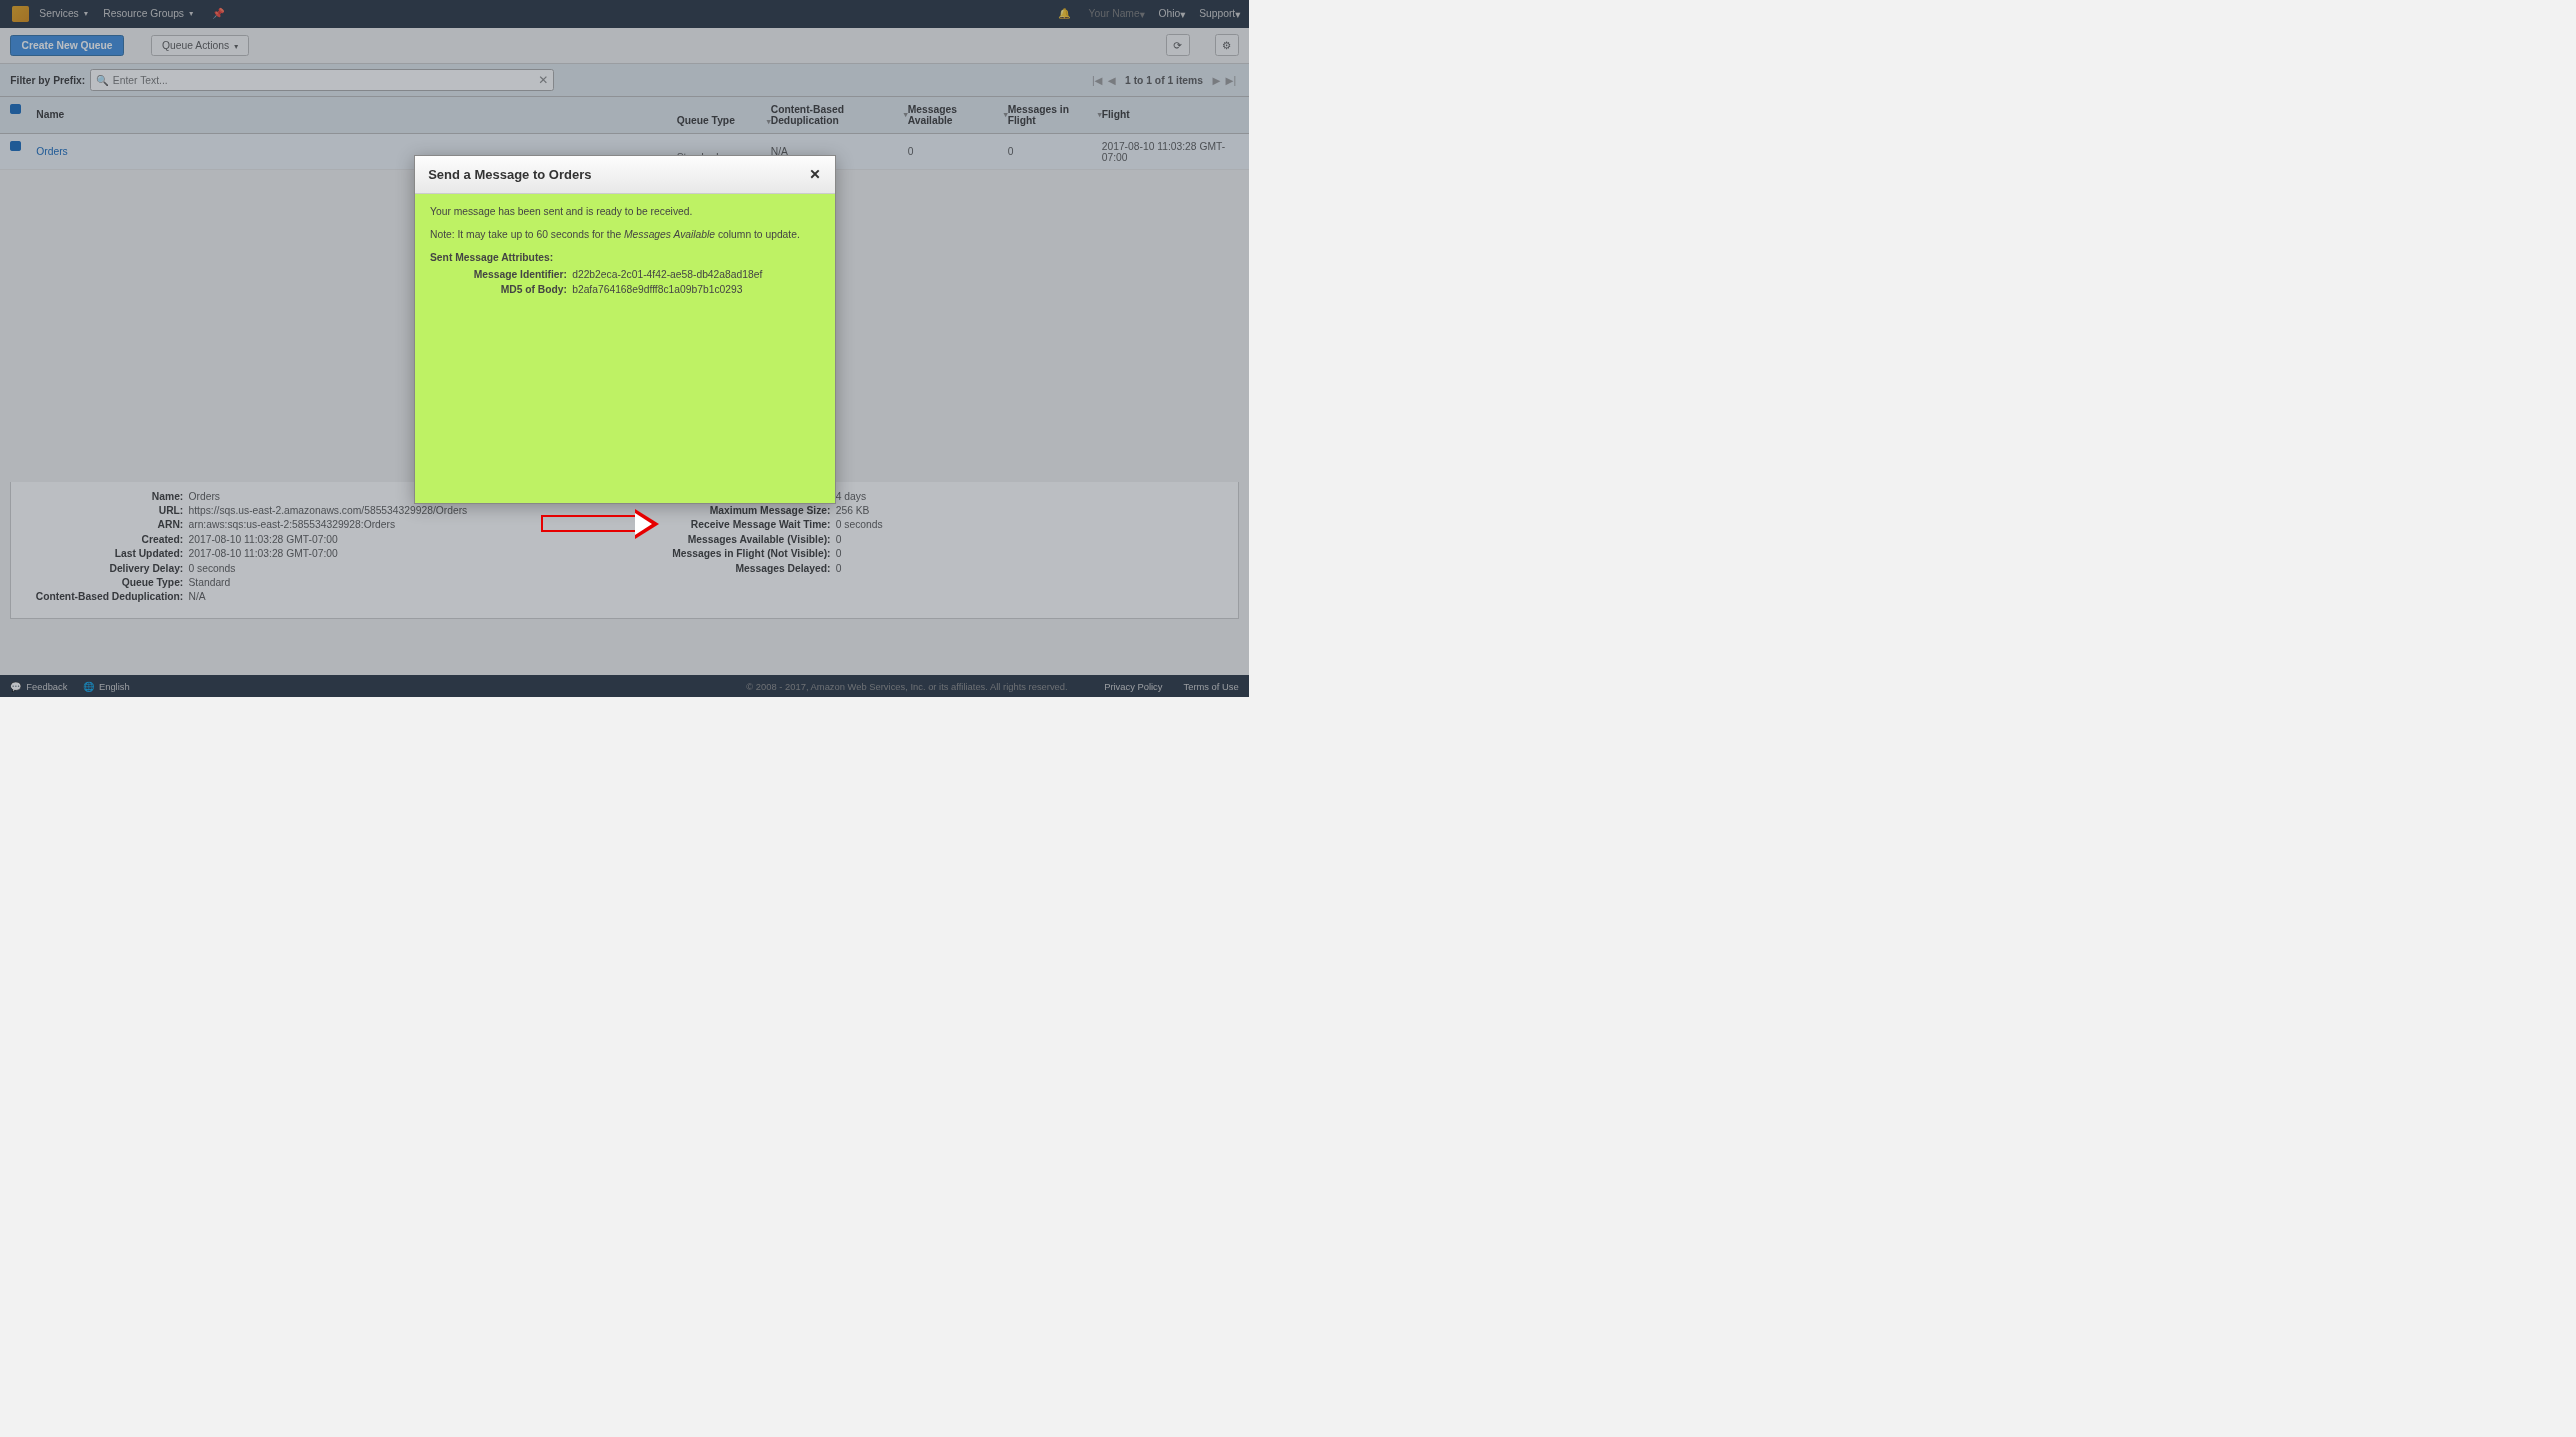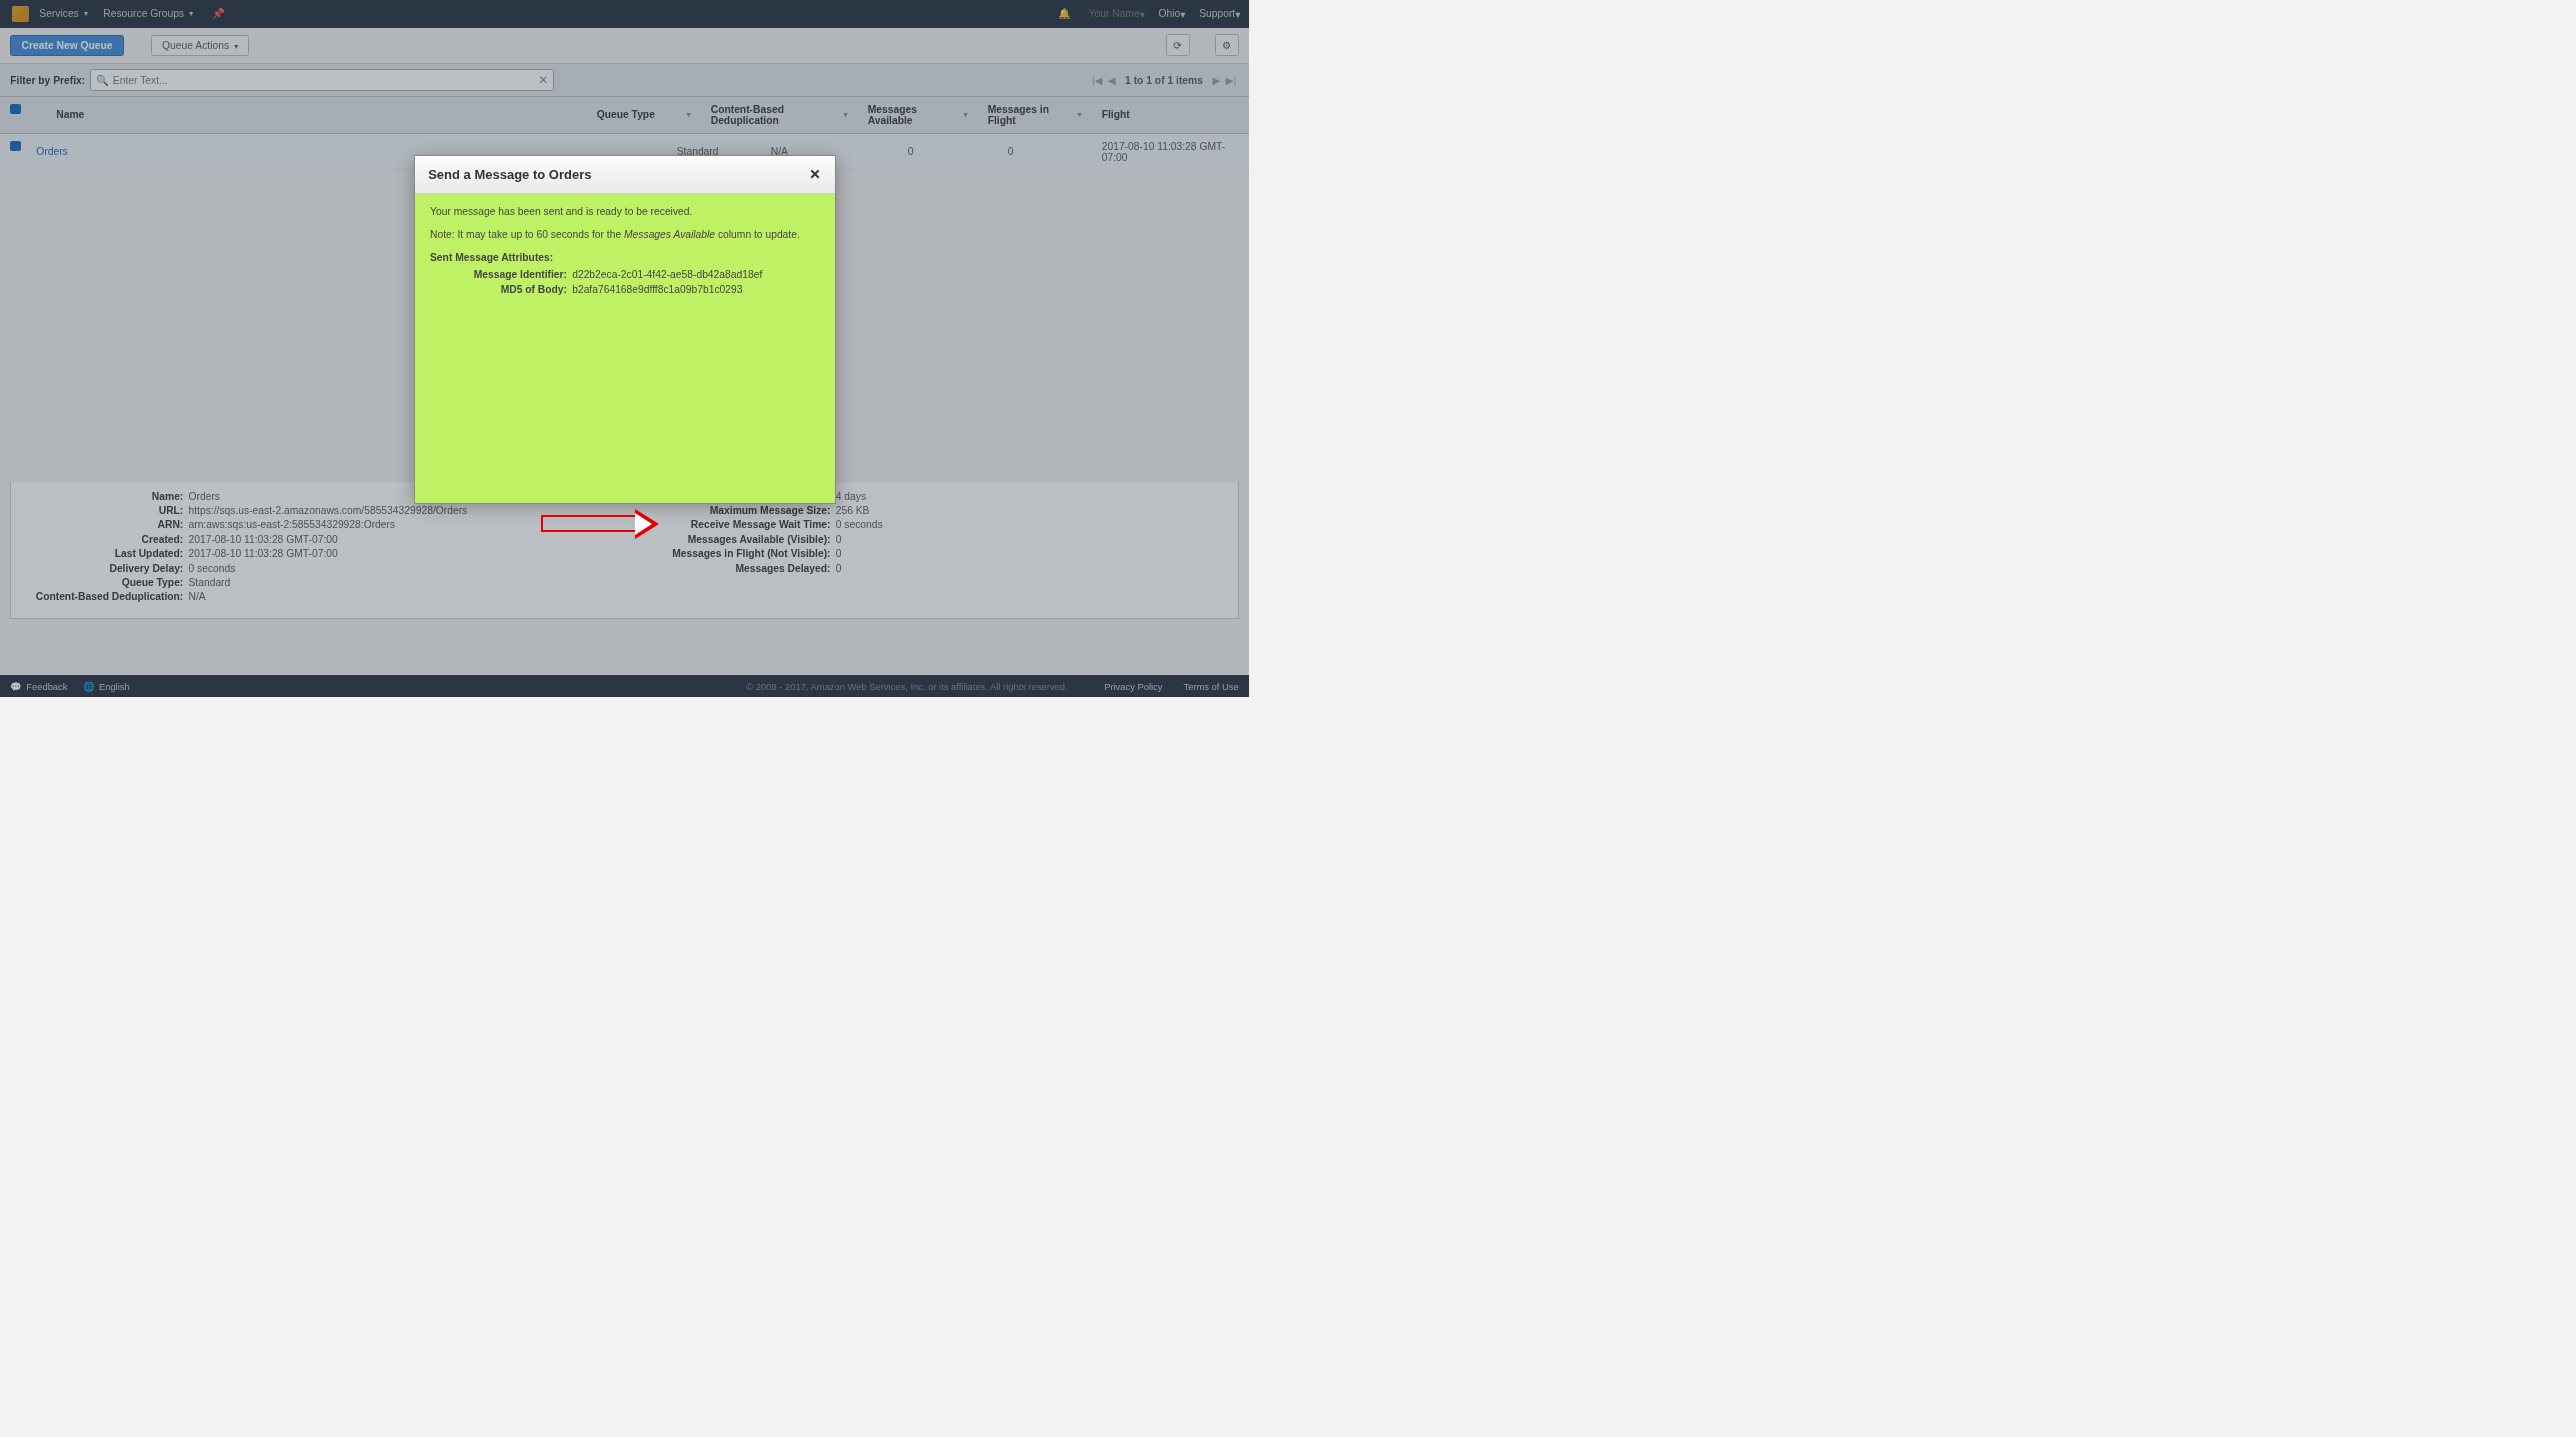--- a/index.html
+++ b/index.html
@@ -30,24 +30,24 @@
 .search-wrap { background: #fff; border: 0.9px solid #aaa; border-radius: 2.6px; display: flex; align-items: center; padding: 2.6px 5.2px; width: 464px; }
 .search-wrap .mag { color: #888; margin-right: 3.4px; }
 .search-wrap input { border: none; outline: none; flex: 1; font-size: 10.3px; color: #555; }
 .search-wrap .clear { color: #888; cursor: pointer; margin-left: 5.2px; font-size: 12px; }
 .filter-spacer { flex: 1; }
 .pager { display: flex; align-items: center; color: #888; }
 .pager .pg-btn { margin: 0 2.6px; cursor: pointer; color: #999; }
 .pager .pg-text { margin: 0 6.9px; color: #555; font-weight: bold; }
 
 
-.table-header { background: #dfe6ec; display: flex; padding: 6.9px 10.3px; border-bottom: 0.9px solid #bbb; font-weight: bold; color: #333; gap: 20px; }
+.table-header { background: #dfe6ec; display: flex; padding: 6.9px 10.3px; border-bottom: 0.9px solid #bbb; font-weight: bold; color: #333; }
 .col-check { width: 26px; }
 .col-name { flex: 1; display: flex; align-items: center; }
-.col-qtype { width: 94px; display: flex; align-items: center; justify-content: space-between; }
+.col-qtype { width: 94px; display: flex; align-items: flex-end; justify-content: space-between; }
 .col-dedup { width: 137px; display: flex; align-items: center; justify-content: space-between; }
 .col-avail { width: 100px; display: flex; align-items: center; justify-content: space-between; }
 .col-flight { width: 94px; display: flex; align-items: center; justify-content: space-between; }
 .col-created { width: 137px; display: flex; align-items: center; }
 .sort-caret { font-size: 7.7px; color: #888; margin-left: 3.4px; }
 .table-row { display: flex; padding: 6.9px 10.3px; border-bottom: 0.9px solid #e5e5e5; background: #eef3f8; color: #555; }
 .table-row .col-name a { color: #1166bb; text-decoration: none; }
 .checkbox { width: 10.3px; height: 10.3px; border: 0.9px solid #1166bb; background: #1166bb; border-radius: 1.7px; display: inline-block; }
 
 

